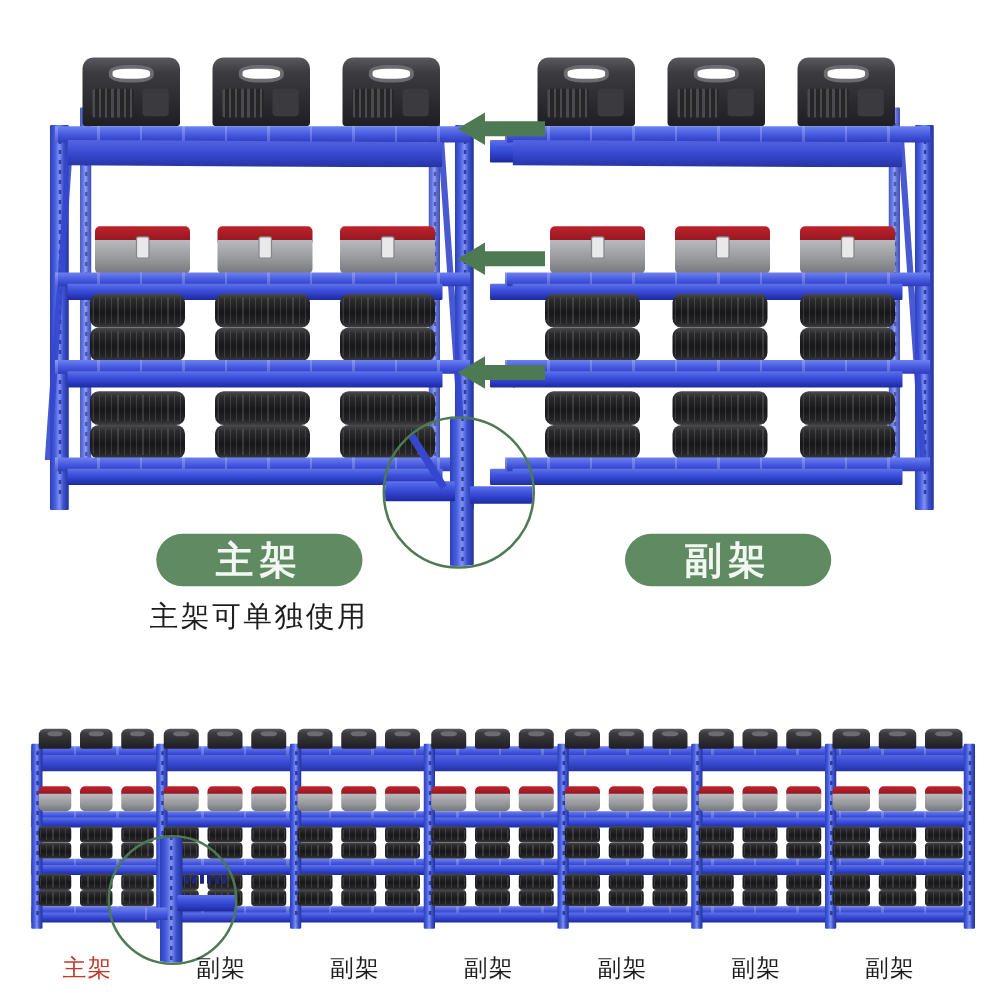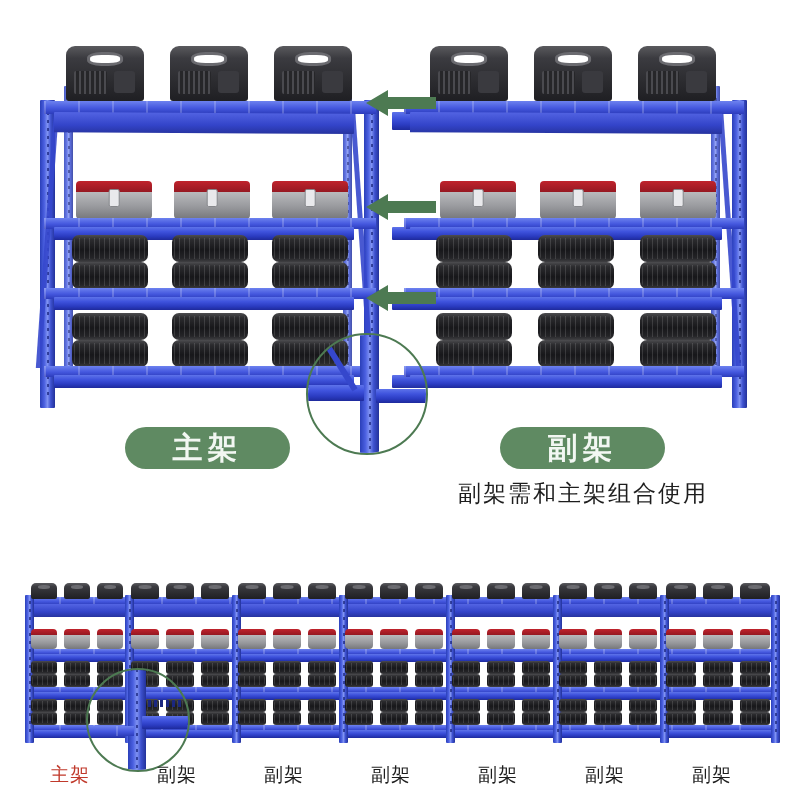--- a/index.html
+++ b/index.html
@@ -262,23 +262,23 @@
   </svg>
 
   <div class="circle-callout" style="left:306px;top:333px;width:122px;height:122px;">
     <div class="post" style="left:52px;top:-6px;width:19px;height:134px;"></div>
     <div class="beam" style="left:-4px;top:50px;width:60px;height:16px;"></div>
     <div class="beam" style="left:68px;top:54px;width:58px;height:14px;"></div>
     <div class="brace" style="left:18px;top:14px;width:6px;height:50px;transform:rotate(-32deg);"></div>
   </div>
 
   <div class="pill" style="left:125px;top:427px;width:165px;height:42px;">主架</div>
+  <div class="caption" style="left:87px;top:478px;width:240px;">主架可单独使用</div>
 
   <div class="pill" style="left:500px;top:427px;width:165px;height:42px;">副架</div>
-  <div class="caption" style="left:458px;top:478px;width:250px;">副架需和主架组合使用</div>
 
 
   <div style="position:absolute;left:25px;top:583px;width:755px;height:155px;">
 
     <div class="deck" style="left:0;top:14px;width:755px;height:8px;"></div>
     <div class="beam" style="left:0;top:21px;width:755px;height:13px;
                 background:linear-gradient(to bottom,#5364e3 0%,#3344c9 60%,#26339f 100%);"></div>
 
     <div class="deck" style="left:0;top:66px;width:755px;height:6px;"></div>
     <div class="beam" style="left:0;top:71px;width:755px;height:8px;"></div>

